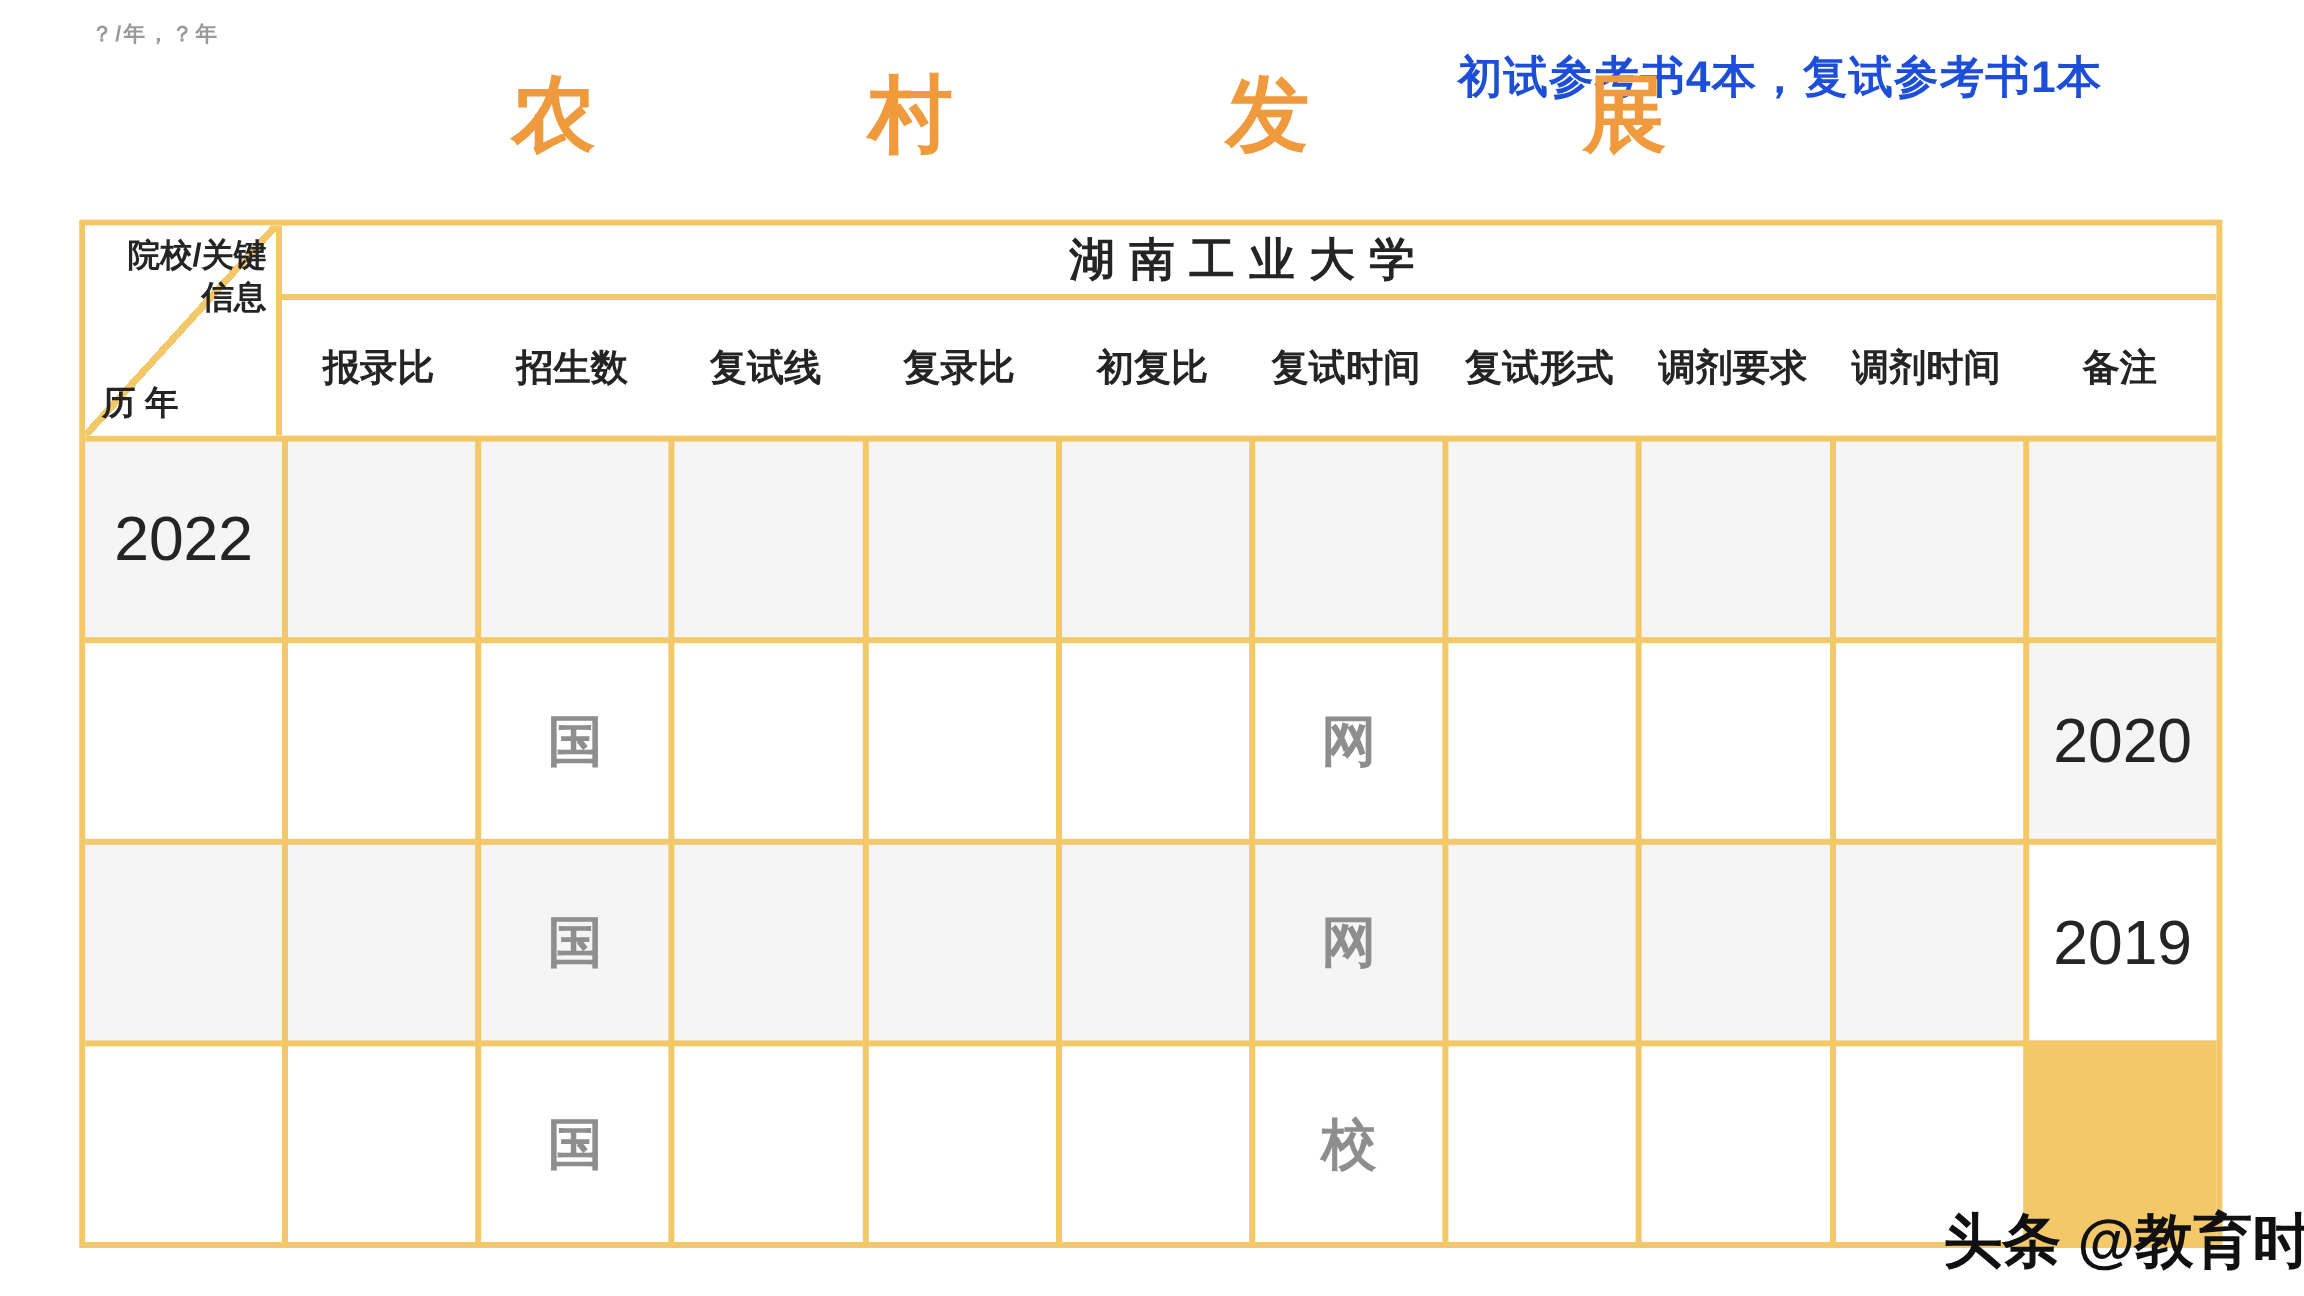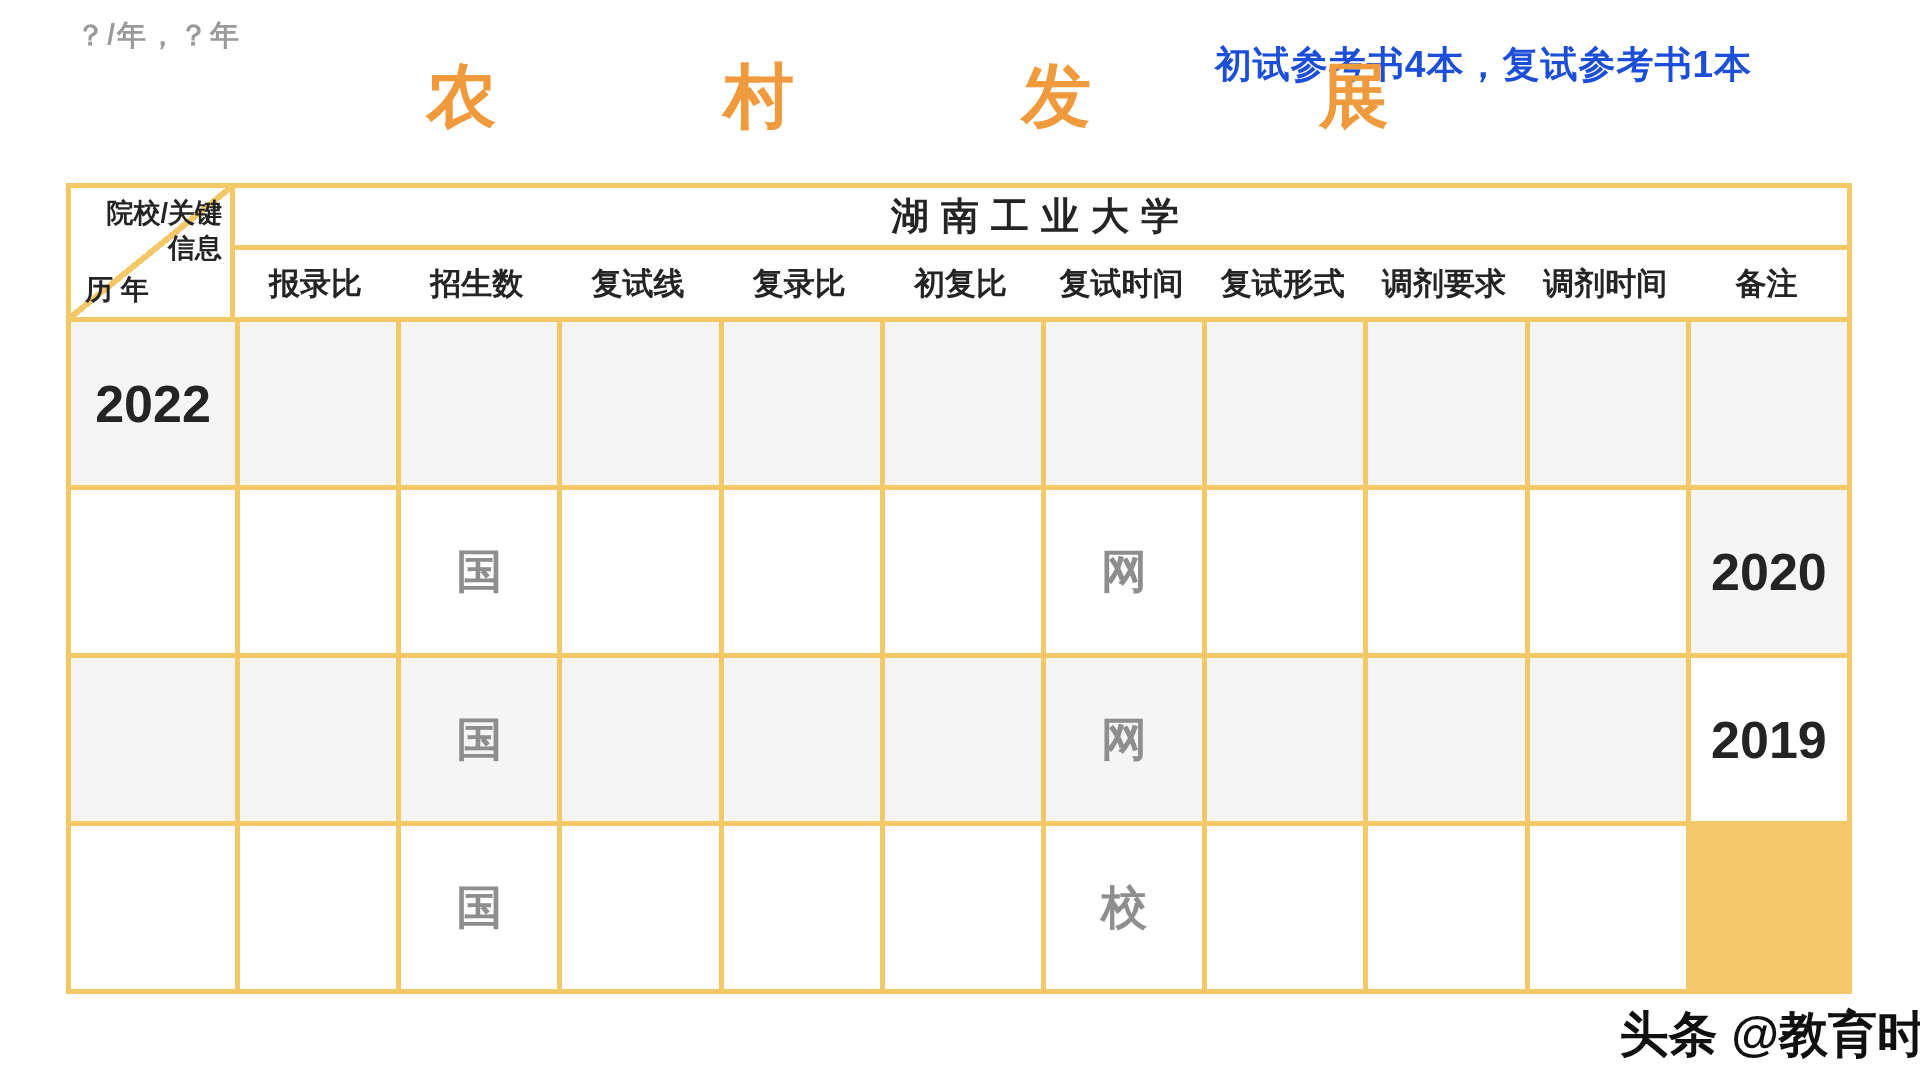--- a/index.html
+++ b/index.html
@@ -3,41 +3,41 @@
 <meta charset="utf-8">
 <style>
   html,body{margin:0;padding:0;background:#ffffff;}
   body{
     width:1920px;height:1080px;position:relative;overflow:hidden;
     font-family:"Liberation Sans","DejaVu Sans",sans-serif;color:#242424;
   }
   
   .note-top-left{
     position:absolute;top:16px;left:76px;
-    font-size:29px;font-weight:700;color:#9a9a9a;letter-spacing:2px;
+    font-size:18px;font-weight:700;color:#9a9a9a;letter-spacing:2px;
   }
   .note-top-right{
     position:absolute;top:40px;right:168px;
     font-size:37px;font-weight:700;color:#1d4ed8;letter-spacing:1px;
   }
   .page-title{
     position:absolute;top:46px;left:0;width:100%;
     text-align:center;
     font-family:"Liberation Serif","DejaVu Serif",serif;
     font-size:70px;font-weight:700;color:#f09a3e;
     letter-spacing:1.5em;line-height:1.1;white-space:nowrap;margin-top:12px;
   }
   
   .grid-table{
     position:absolute;left:66px;top:183px;width:1786px;
     border:5px solid #f2c868;box-sizing:border-box;background:#ffffff;
   }
   .thead{display:grid;grid-template-columns:164px 1fr;}
   .corner-cell{
-    position:relative;height:129px;border-right:5px solid #f2c868;background:#ffffff;
+    position:relative;height:175px;border-right:5px solid #f2c868;background:#ffffff;
   }
   .corner-diagonal{
     position:absolute;inset:0;
     background:linear-gradient(to bottom right,
       transparent calc(50% - 3px),
       #f2c868 calc(50% - 3px),
       #f2c868 calc(50% + 3px),
       transparent calc(50% + 3px));
   }
   .corner-top{
@@ -63,21 +63,21 @@
     display:grid;grid-template-columns:164px repeat(10,1fr);
     grid-auto-rows:163px;gap:5px;background:#f2c868;padding-top:5px;
   }
   .cell{
     background:#ffffff;display:flex;align-items:center;justify-content:center;
     font-size:46px;font-weight:700;color:#8e8e8e;
   }
   .cell.stripe{background:#f5f5f6;}
   .year-cell{
     background:#ffffff;display:flex;align-items:center;justify-content:center;
-    font-size:52px;font-weight:700;color:#242424;
+    font-size:52px;font-weight:400;color:#242424;
   }
   .year-cell.stripe{background:#f5f5f6;}
   
   .watermark{
     position:absolute;right:-6px;bottom:12px;z-index:5;
     font-size:49px;font-weight:900;color:#101010;white-space:nowrap;
   }
 </style>
 </head>
 <body>

